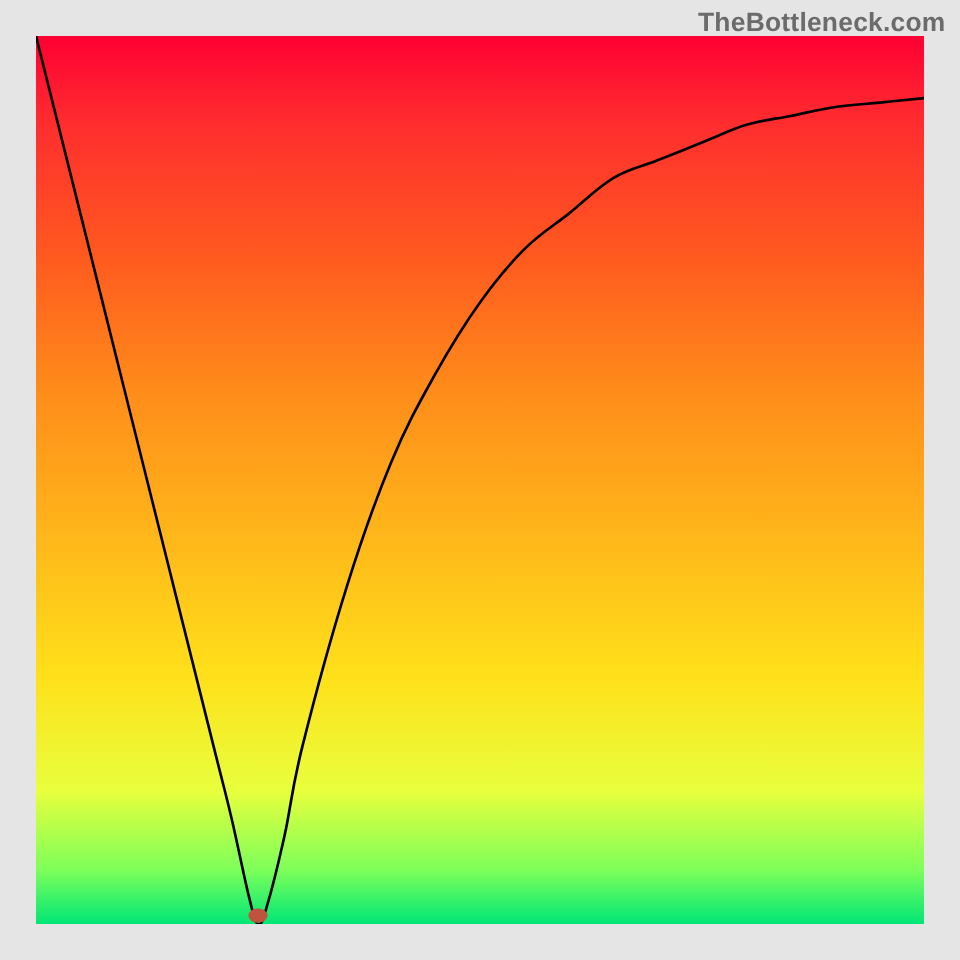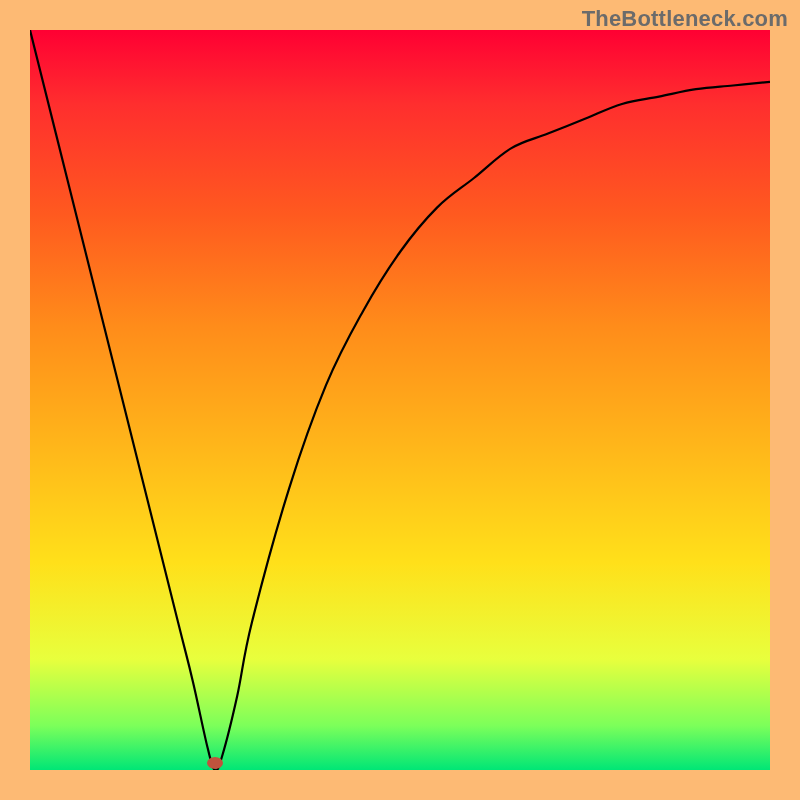--- a/index.html
+++ b/index.html
@@ -1,21 +1,21 @@
 <!DOCTYPE html>
 <html><head>
 <meta charset="utf-8">
 <style>
   * { margin: 0; padding: 0; box-sizing: border-box; }
   html, body { width: 800px; height: 800px; overflow: hidden; background: #000; }
   .frame {
     position: relative;
     width: 800px;
     height: 800px;
-    background: #fdba74;
+    background: #e5e5e5;
   }
   .plot-area {
     position: absolute;
     left: 30px;
     top: 30px;
     width: 740px;
     height: 740px;
     background: linear-gradient(to bottom,
       #ff0033 0%,
       #ff2e2e 10%,

